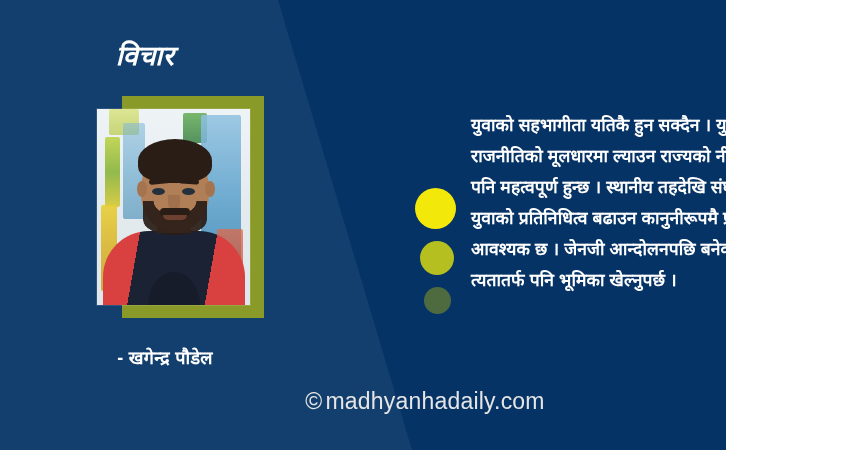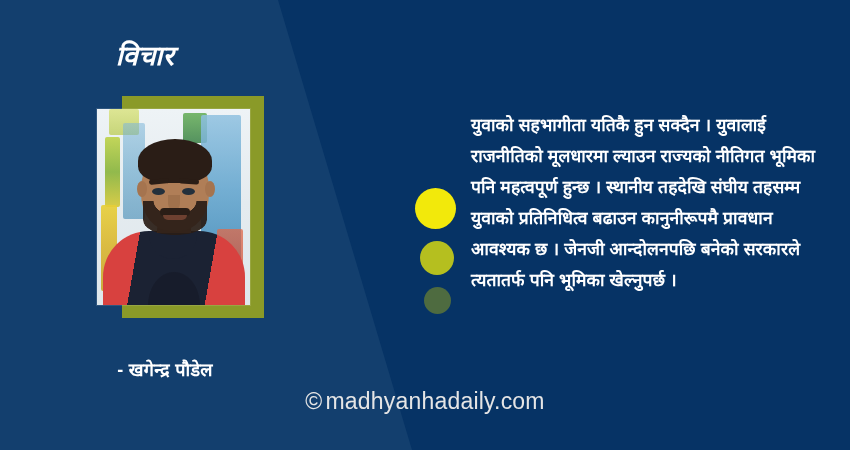--- a/index.html
+++ b/index.html
@@ -2,21 +2,21 @@
 <html><head>
 <meta charset="utf-8">
 <style>
   html, body {
     margin: 0;
     padding: 0;
     background: #ffffff;
   }
   #card {
     position: relative;
-    width: 850px;
+    width: 726px;
     height: 450px;
     overflow: hidden;
     background: #133f6e;
     font-family: "Liberation Sans", sans-serif;
   }
   
   .bg-left {
     position: absolute;
     inset: 0;
     background: #133f6e;
@@ -167,21 +167,21 @@
     opacity: .92;
   }
   .mustache {
     position: absolute; left: 63px; top: 99px; width: 30px; height: 8px;
     background: #2a1d16; border-radius: 8px;
   }
   
   .author {
     position: absolute;
     left: 0;
-    top: 357px;
+    top: 345px;
     width: 330px;
     text-align: center;
     color: #ffffff;
     font-size: 18px;
     font-weight: 600;
     letter-spacing: .3px;
   }
   
   .dot { position: absolute; border-radius: 50%; }
   .dot-1 { left: 415px; top: 188px; width: 41px; height: 41px; background: #f2e90b; }

